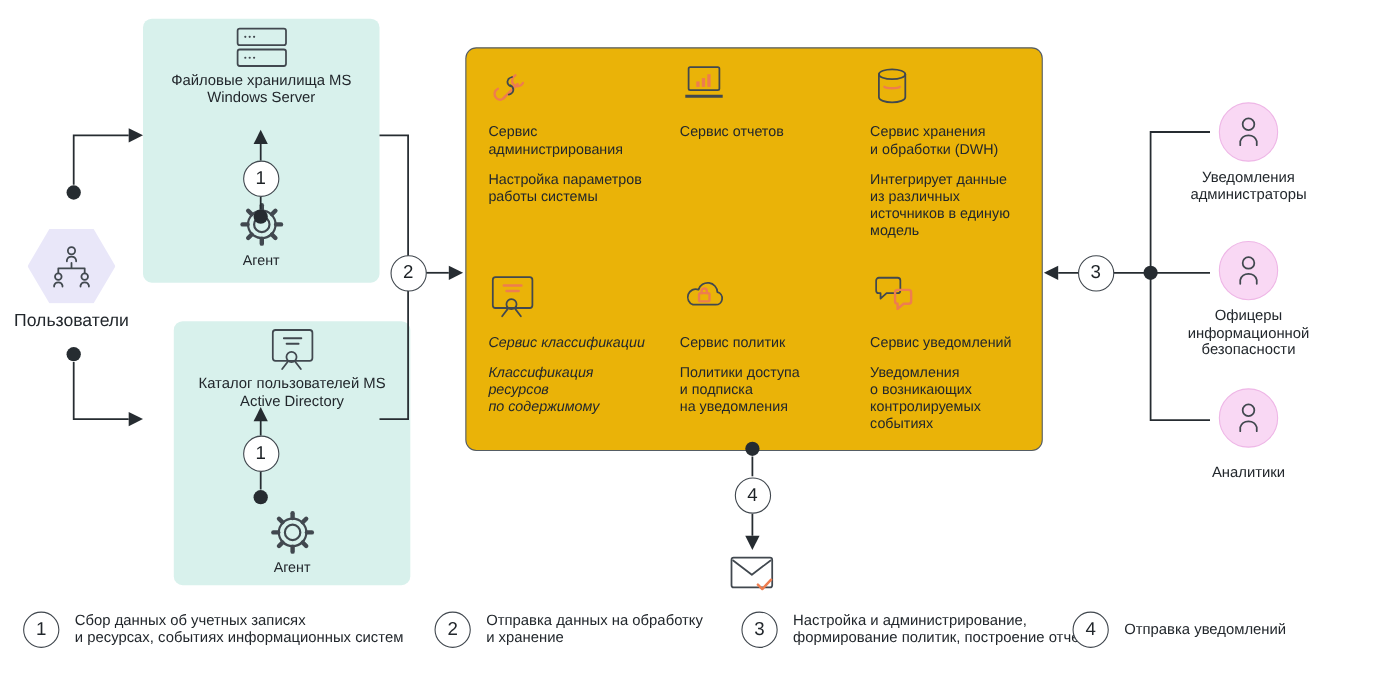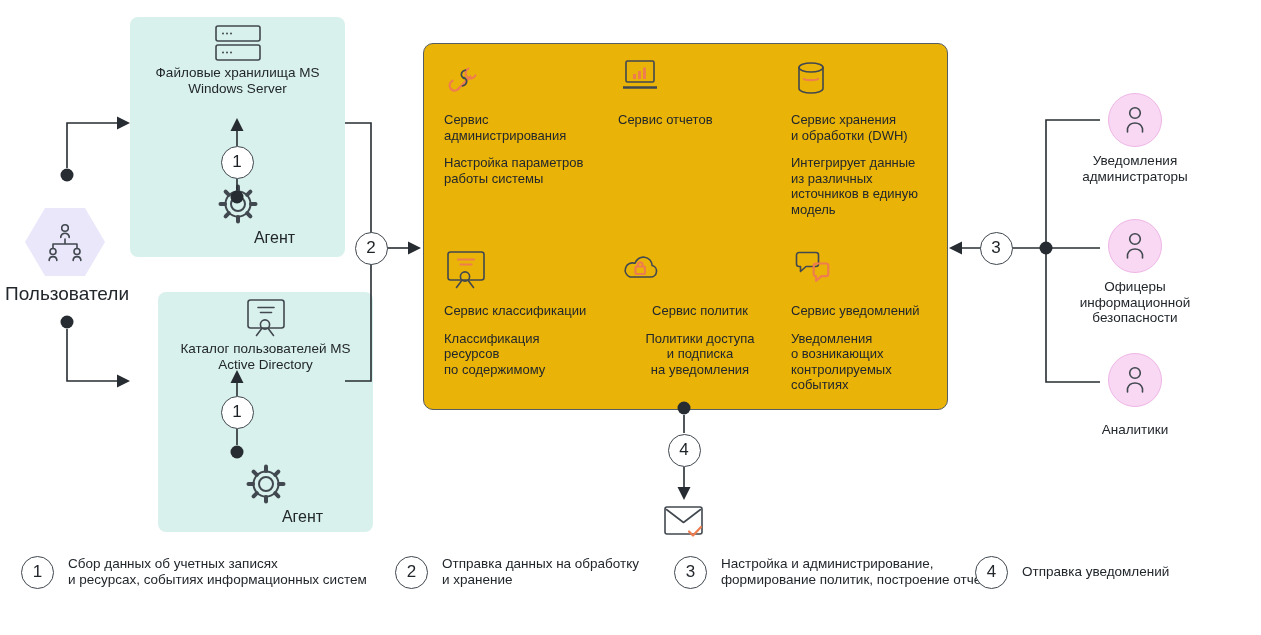--- a/index.html
+++ b/index.html
@@ -9,38 +9,38 @@
   
   .wires{position:absolute;left:0;top:0;z-index:2;pointer-events:none;}
   
   .badge{position:absolute;z-index:3;width:33px;height:33px;border-radius:50%;
          background:#fff;border:1.4px solid #40474e;display:flex;align-items:center;
          justify-content:center;font-size:17px;color:#1d2226;box-sizing:border-box;}
   
   .hex{left:25px;top:208px;width:80px;height:68px;background:#e9e7f9;
        clip-path:polygon(25% 0%,75% 0%,100% 50%,75% 100%,25% 100%,0% 50%);
        display:flex;align-items:center;justify-content:center;z-index:1;}
-  .users-label{left:5px;top:283px;width:120px;text-align:center;font-size:19px;z-index:1;}
+  .users-label{left:5px;top:283px;width:120px;text-align:center;font-size:16px;z-index:1;}
   
   .src{background:#d8f1ec;border-radius:8px;width:215px;height:240px;z-index:1;
        display:flex;flex-direction:column;align-items:center;}
   .src1{left:130px;top:17px;}
   .src2{left:130px;top:292px;margin-left:28px;}
   .src-title{margin-top:3px;text-align:center;font-size:13.5px;line-height:16px;white-space:pre-line;}
   .agent-gear{position:absolute;left:50%;margin-left:-22px;}
-  .agent-label{position:absolute;left:0;width:100%;text-align:center;font-size:16px;padding-left:37px;}
+  .agent-label{position:absolute;left:0;width:100%;text-align:center;font-size:13px;}
   
   .platform{left:423px;top:43px;width:525px;height:367px;background:#eab308;
             border:1.4px solid #555d64;border-radius:10px;z-index:1;box-sizing:border-box;}
   .service{position:absolute;width:164px;font-size:13px;line-height:15.5px;}
   .service .icon-wrap{height:48px;display:flex;align-items:flex-start;}
   .service .name{margin:6px 0 0;white-space:pre-line;}
   .service .desc{margin:12px 0 0;white-space:pre-line;}
   .sv1{left:20px;top:14px;}  .sv2{left:194px;top:14px;}  .sv3{left:367px;top:14px;}
-  .sv4{left:20px;top:205px;} .sv5{left:194px;top:205px;text-align:center;} .sv6{left:367px;top:205px;}
+  .sv4{left:20px;top:205px;font-style:italic;} .sv5{left:194px;top:205px;} .sv6{left:367px;top:205px;}
   
   .actor-circle{width:54px;height:54px;border-radius:50%;background:#f9d8f4;
                 border:1.5px solid #eeb6e6;display:flex;align-items:center;justify-content:center;
                 z-index:1;box-sizing:border-box;}
   .ac1{left:1108px;top:93px;} .ac2{left:1108px;top:219px;} .ac3{left:1108px;top:353px;}
   .actor-label{left:1050px;width:170px;text-align:center;font-size:13.5px;line-height:15.5px;
                white-space:pre-line;z-index:1;}
   .al1{top:153px;} .al2{top:279px;} .al3{top:422px;}
   .envelope{left:663px;top:505px;z-index:1;}
   

